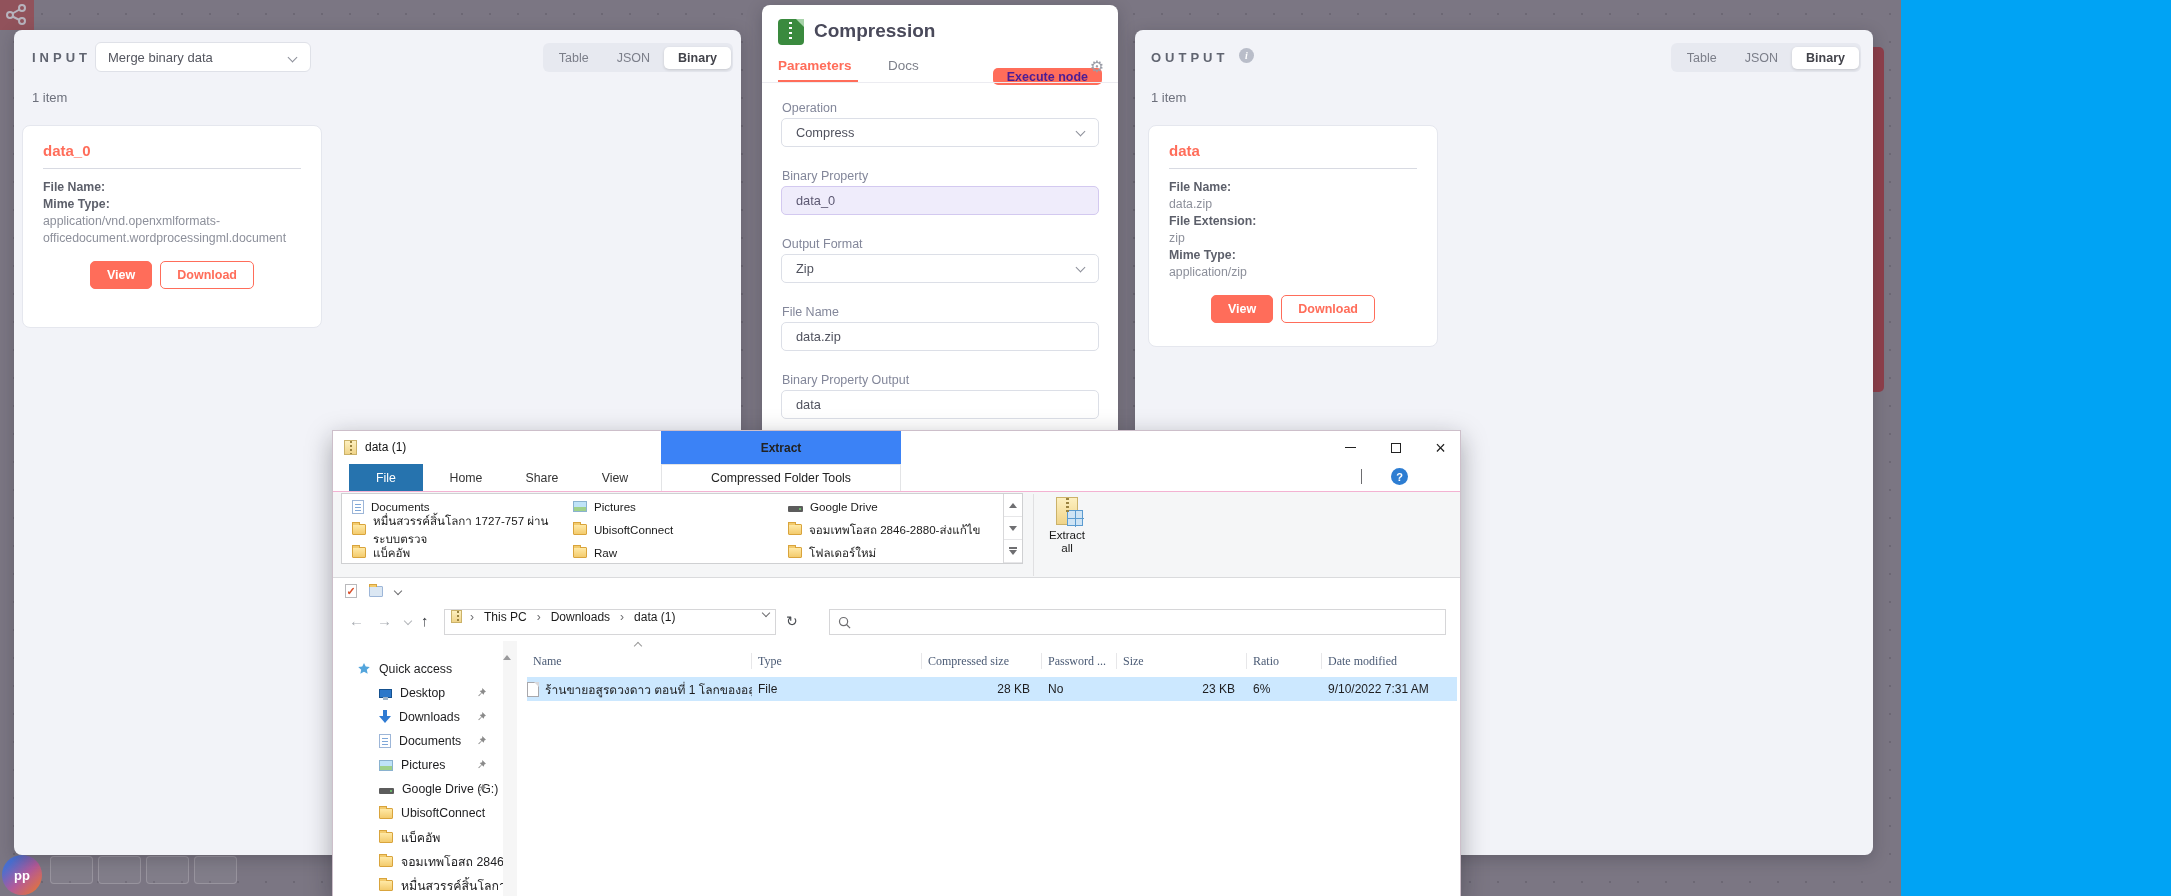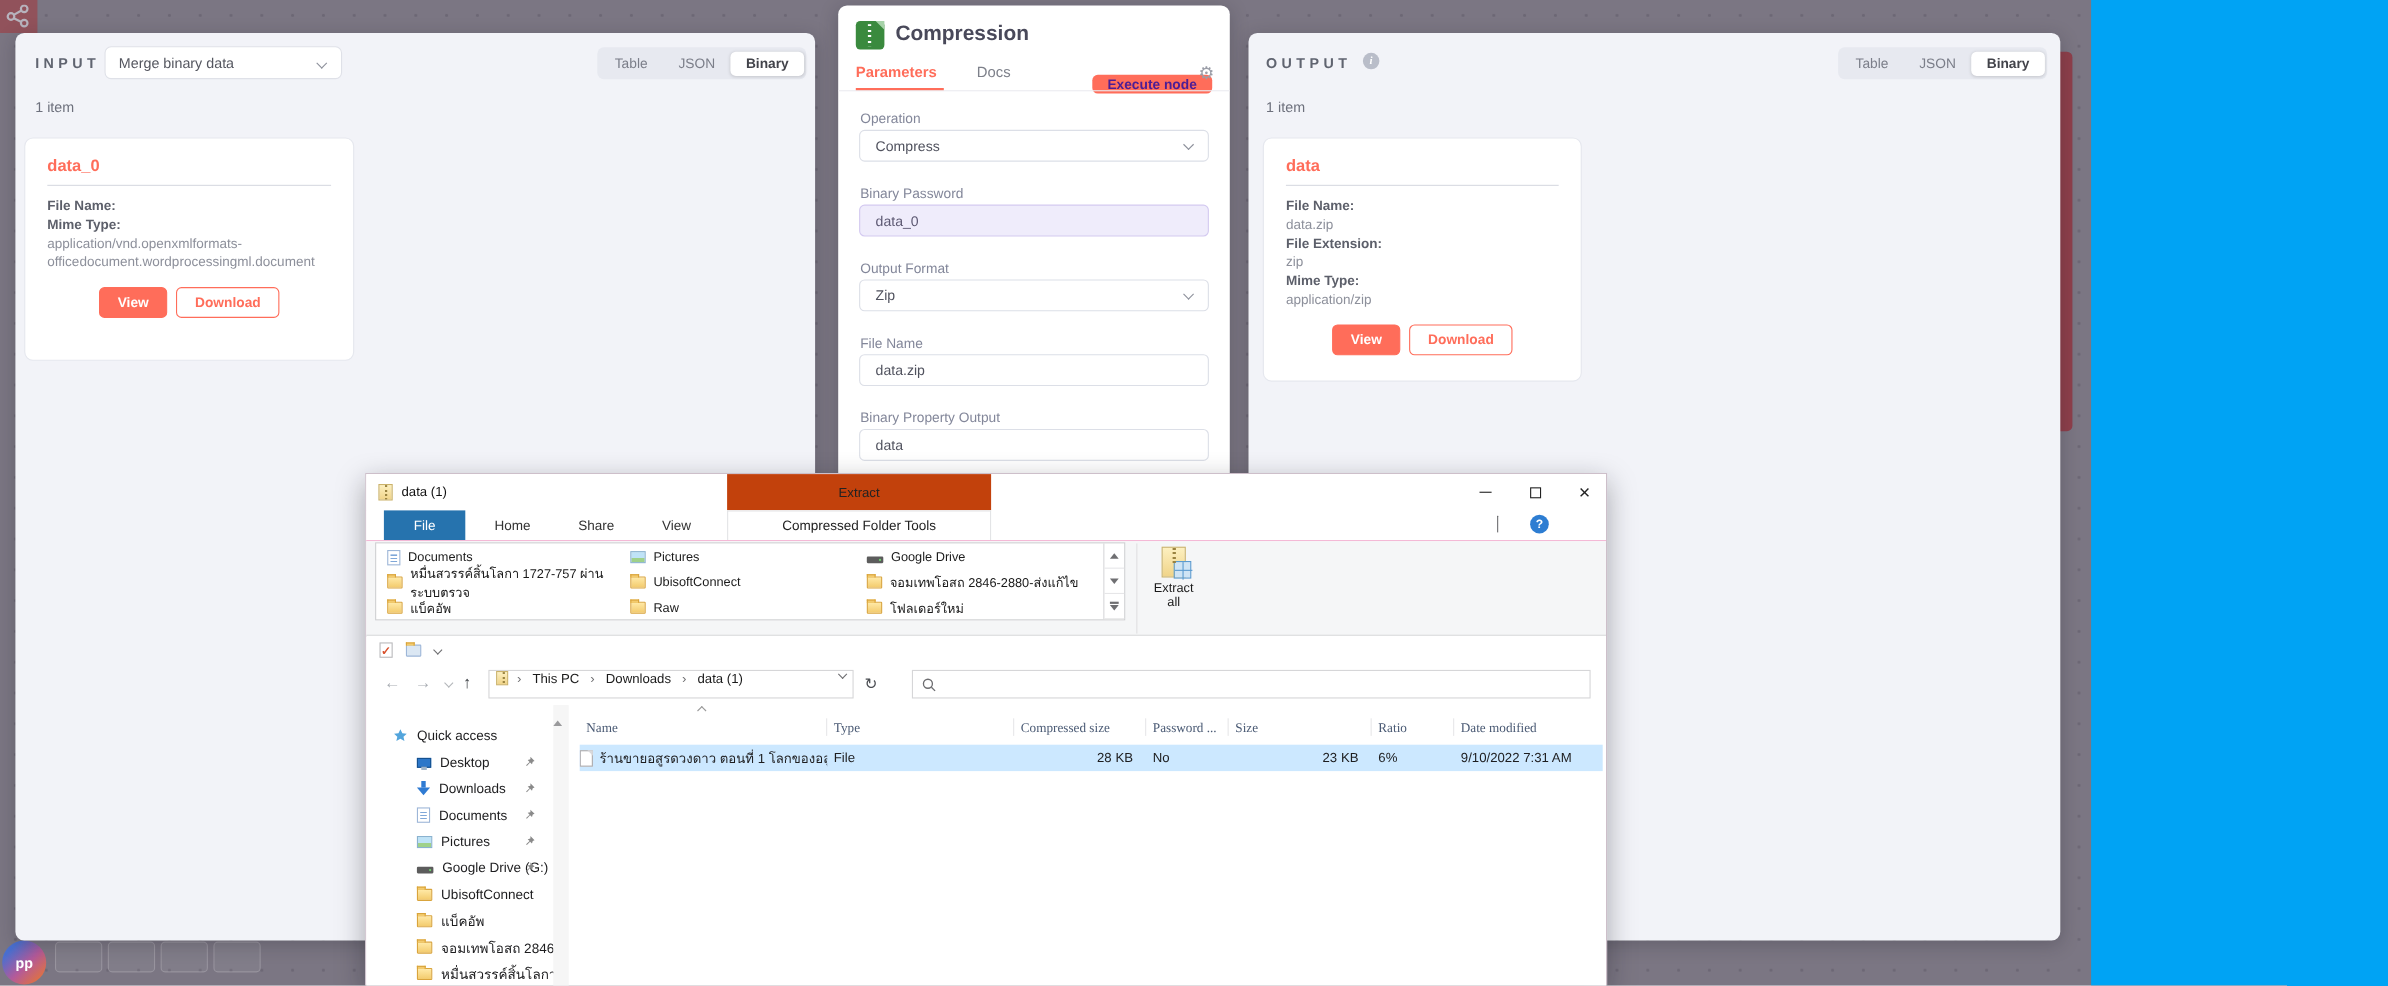--- a/index.html
+++ b/index.html
@@ -64,21 +64,21 @@
   .chev { position:absolute; right:14px; top:9px; width:7px; height:7px; border-right:1.6px solid #8c8f9a; border-bottom:1.6px solid #8c8f9a; transform:rotate(45deg); }
   .info-dot { display:inline-flex; width:15px; height:15px; border-radius:50%; background:#b9bdc9; color:#fff; font-size:10px;
               align-items:center; justify-content:center; font-weight:bold; margin-left:8px; vertical-align:-2px; }
   .info-dot::before { content:"i"; font-family:"Liberation Serif",serif; font-style:italic; }
 
   
   .explorer { position:absolute; left:332px; top:430px; width:1129px; height:466px; background:#fff; z-index:5;
               border:1px solid #cdbfca; box-shadow:0 8px 24px rgba(20,20,30,0.35); font-size:12px; color:#1d1d1f; }
   .titlebar { position:absolute; left:0; top:0; width:100%; height:33px; background:#fff; }
   .title-text { position:absolute; left:32px; top:9px; font-size:12px; color:#111; }
-  .ctx-tab { position:absolute; left:328px; top:0; width:240px; height:33px; background:#c2410c; display:flex; align-items:center; justify-content:center; font-size:12px; color:#222; }
+  .ctx-tab { position:absolute; left:328px; top:0; width:240px; height:33px; background:#3b82f6; display:flex; align-items:center; justify-content:center; font-size:12px; color:#222;font-weight:bold; }
   .winbtn { position:absolute; top:0; width:45px; height:33px; display:flex; align-items:center; justify-content:center; }
   .min-glyph { width:11px; height:1px; background:#222; display:inline-block; }
   .max-glyph { width:10px; height:10px; border:1px solid #222; display:inline-block; }
   .close-glyph { font-size:14px; color:#222; line-height:1; }
   .close-glyph::before { content:"×"; font-size:18px; }
 
   .menubar { position:absolute; left:0; top:33px; width:100%; height:27px; background:#fff; }
   .mtab { position:absolute; top:0; height:27px; display:flex; align-items:center; justify-content:center; font-size:12.3px; color:#333; }
   .mtab.file { left:16px; width:74px; background:#2673ae; color:#fff; }
   .mtab.cft { left:328px; width:240px; background:#fff; border:1px solid #e3e4e6; border-bottom:none; color:#222; }
@@ -234,21 +234,21 @@
     <span class="gear"></span>
     <div class="node-divider"></div>
     <div class="tab-underline"></div>
 
     <div class="f-label" style="top:96px">Operation</div>
     <div class="f-box" style="top:113px">
       <span>Compress</span>
       <span class="chev"></span>
     </div>
 
-    <div class="f-label" style="top:164px">Binary Password</div>
+    <div class="f-label" style="top:164px">Binary Property</div>
     <div class="f-box expr" style="top:181px">
       <span>data_0</span>
     </div>
 
     <div class="f-label" style="top:232px">Output Format</div>
     <div class="f-box" style="top:249px">
       <span>Zip</span>
       <span class="chev"></span>
     </div>
 

